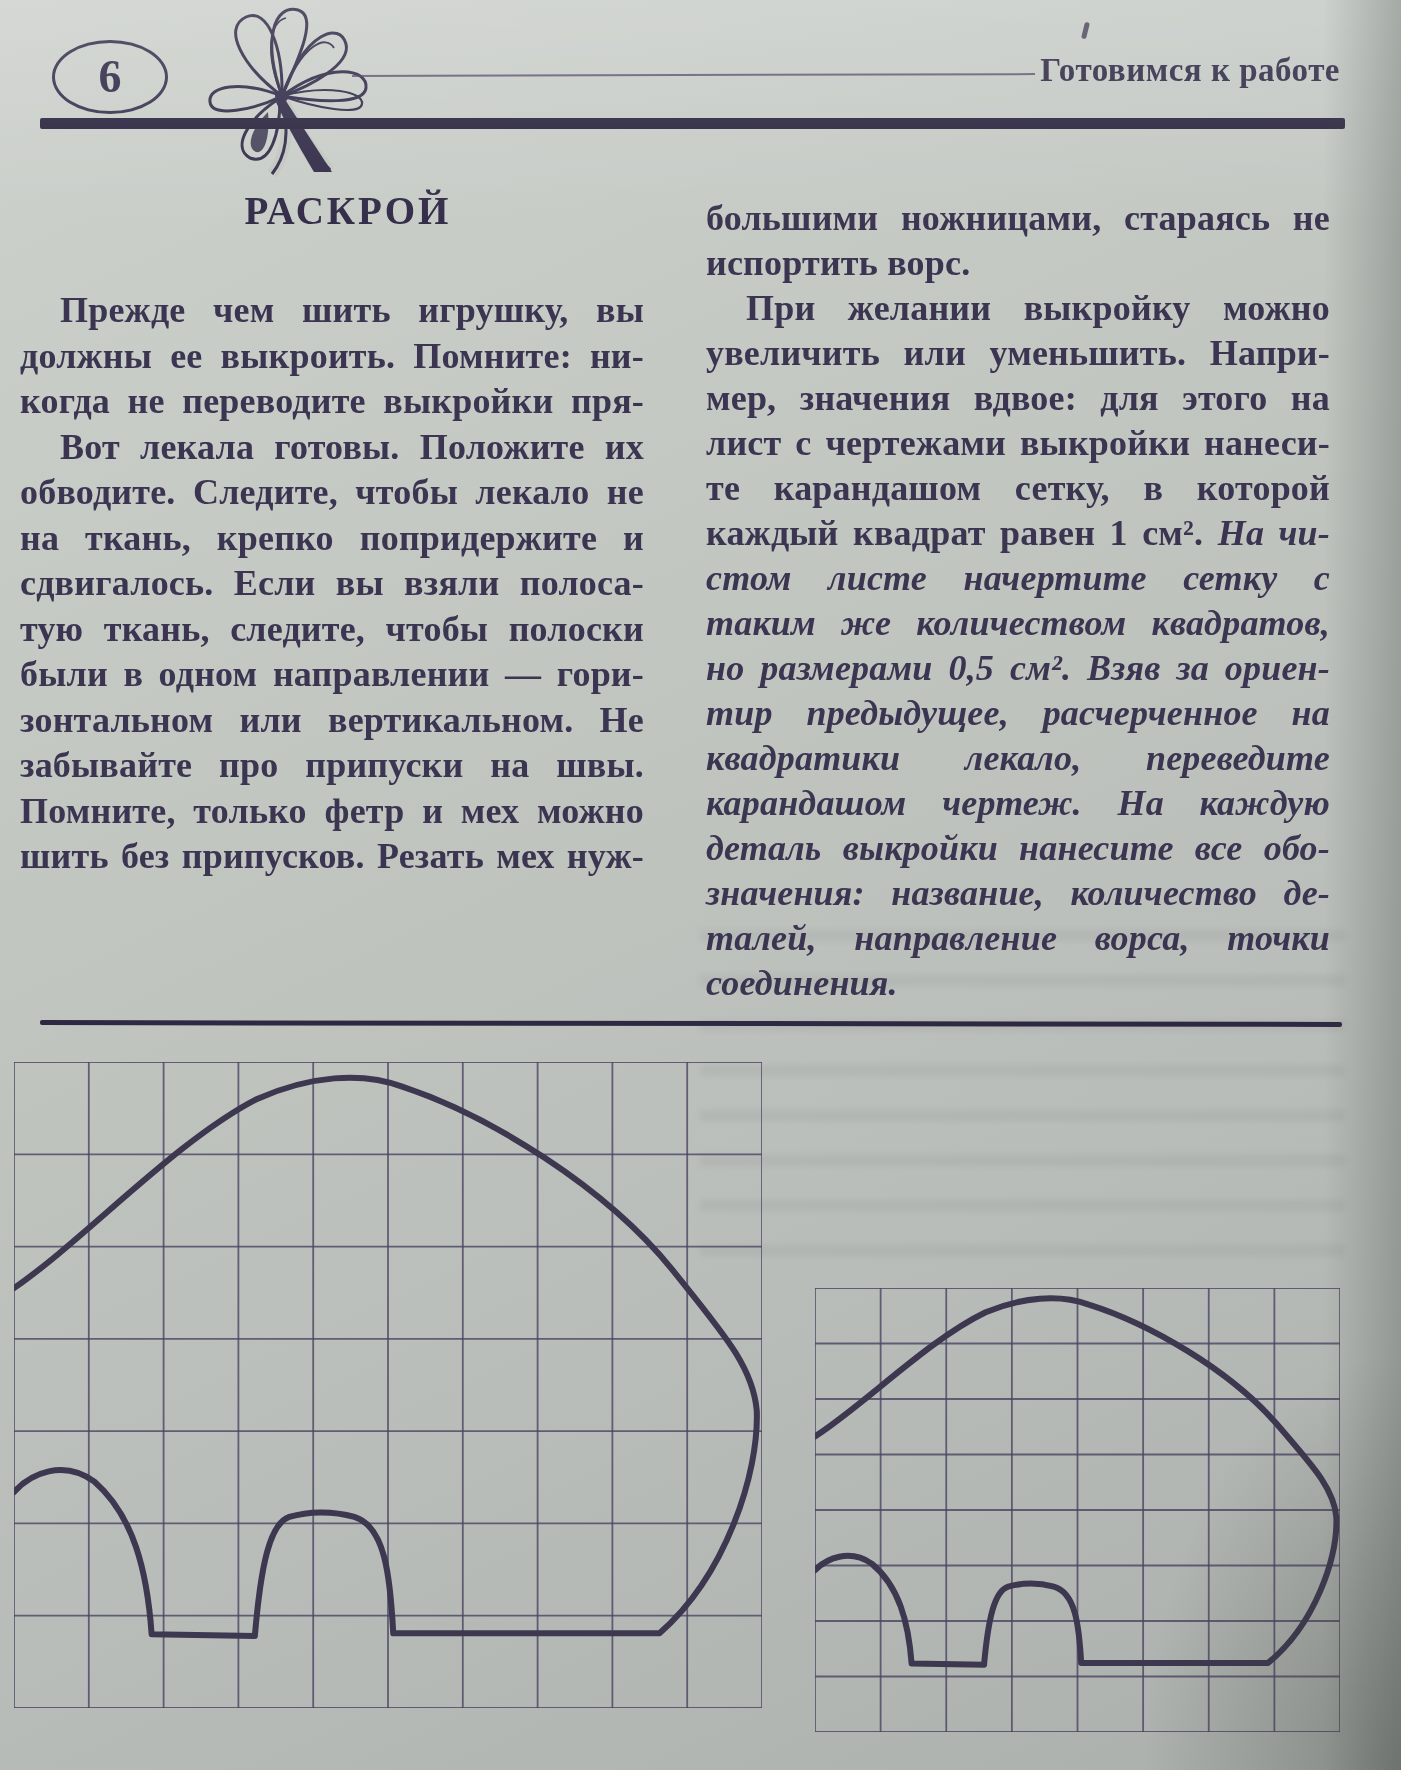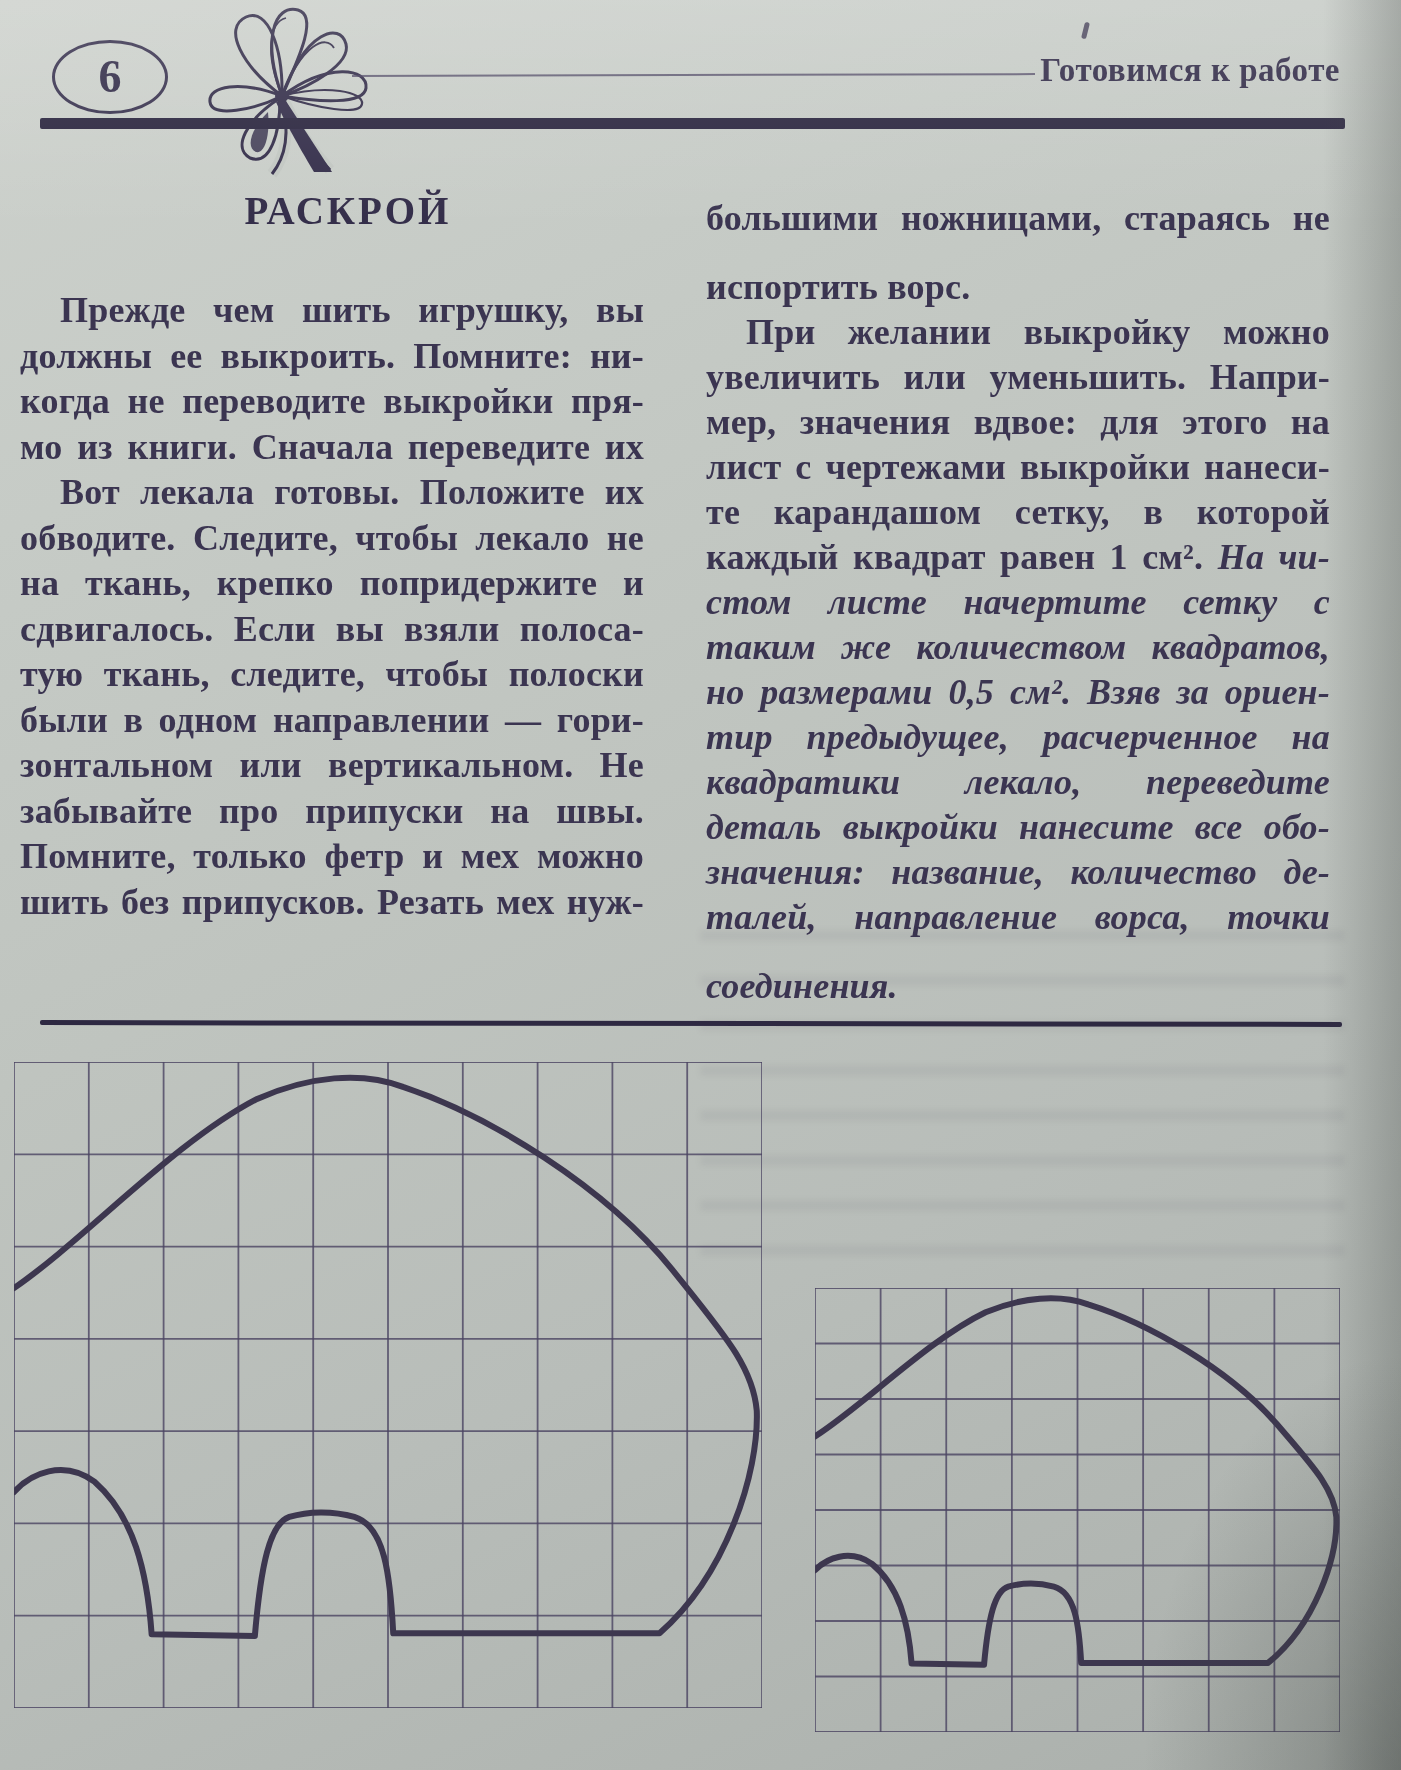--- a/index.html
+++ b/index.html
@@ -19,21 +19,21 @@
         color:#332d49;letter-spacing:.5px;white-space:nowrap;}
   .thick-rule{left:40px;top:118px;width:1305px;height:11px;background:#2c2740;border-radius:2px;}
   .speck{left:1083px;top:22px;width:5px;height:17px;background:#332d49;border-radius:3px;transform:rotate(14deg);opacity:.8;}
   
   .title{left:36px;top:188px;width:624px;text-align:center;font-size:39px;font-weight:bold;
          letter-spacing:3px;color:#332d49;}
   .col{width:624px;}
   .col .line{height:45.5px;line-height:45.5px;font-size:36px;font-weight:600;white-space:nowrap;
              text-align:justify;text-align-last:justify;letter-spacing:.2px;color:#3b3551;}
   .col.rc .line{height:45px;line-height:45px;}
-  .col .line.end{text-align-last:left;margin-top:24px;}
+  .col .line.end{text-align-last:left;}
   .col .line.ind{text-indent:40px;}
   .col .line .it{font-style:italic;}
   #left-col{left:20px;top:288px;}
   #right-col{left:706px;top:196px;}
   .sep{left:40px;top:1021px;width:1302px;height:5px;background:#2e2942;border-radius:2px;transform:rotate(.08deg);}
   
   svg{display:block;}
   .grid-line{stroke:#4b4462;stroke-width:1.8;opacity:.8;}
   .pattern{stroke:#3d374f;stroke-width:6;fill:none;stroke-linecap:round;stroke-linejoin:round;}
   
@@ -83,21 +83,20 @@
   <div class="abs thin-rule"></div>
   <div class="abs running-head">Готовимся к работе</div>
   <div class="abs thick-rule"></div>
   <div class="abs speck"></div>
 
   <div class="abs title">РАСКРОЙ</div>
   <div id="left-col" class="abs col">
       <div class="line ind"><span>Прежде чем шить игрушку, вы</span></div>
       <div class="line"><span>должны ее выкроить. Помните: ни-</span></div>
       <div class="line"><span>когда не переводите выкройки пря-</span></div>
-      <div class="line"><span>мо из книги. Сначала переведите их</span></div>
       <div class="line ind"><span>Вот лекала готовы. Положите их</span></div>
       <div class="line"><span>обводите. Следите, чтобы лекало не</span></div>
       <div class="line"><span>на ткань, крепко попридержите и</span></div>
       <div class="line"><span>сдвигалось. Если вы взяли полоса-</span></div>
       <div class="line"><span>тую ткань, следите, чтобы полоски</span></div>
       <div class="line"><span>были в одном направлении — гори-</span></div>
       <div class="line"><span>зонтальном или вертикальном. Не</span></div>
       <div class="line"><span>забывайте про припуски на швы.</span></div>
       <div class="line"><span>Помните, только фетр и мех можно</span></div>
       <div class="line"><span>шить без припусков. Резать мех нуж-</span></div>
@@ -109,20 +108,21 @@
       <div class="line"><span>увеличить или уменьшить. Напри-</span></div>
       <div class="line"><span>мер, значения вдвое: для этого на</span></div>
       <div class="line"><span>лист с чертежами выкройки нанеси-</span></div>
       <div class="line"><span>те карандашом сетку, в которой</span></div>
       <div class="line"><span>каждый квадрат равен 1 см². </span><span class="it">На чи-</span></div>
       <div class="line"><span class="it">стом листе начертите сетку с</span></div>
       <div class="line"><span class="it">таким же количеством квадратов,</span></div>
       <div class="line"><span class="it">но размерами 0,5 см². Взяв за ориен-</span></div>
       <div class="line"><span class="it">тир предыдущее, расчерченное на</span></div>
       <div class="line"><span class="it">квадратики лекало, переведите</span></div>
+      <div class="line"><span class="it">карандашом чертеж. На каждую</span></div>
       <div class="line"><span class="it">деталь выкройки нанесите все обо-</span></div>
       <div class="line"><span class="it">значения: название, количество де-</span></div>
       <div class="line"><span class="it">талей, направление ворса, точки</span></div>
       <div class="line end"><span class="it">соединения.</span></div>
     </div>
 
   <div class="abs sep"></div>
 
   <div class="abs ghost"></div>
 

